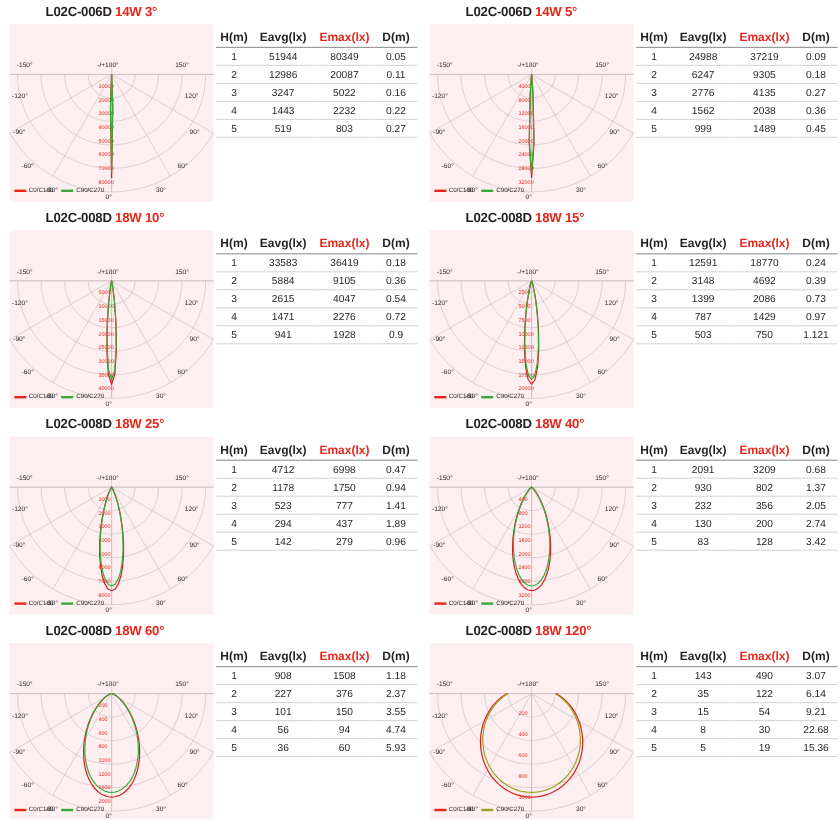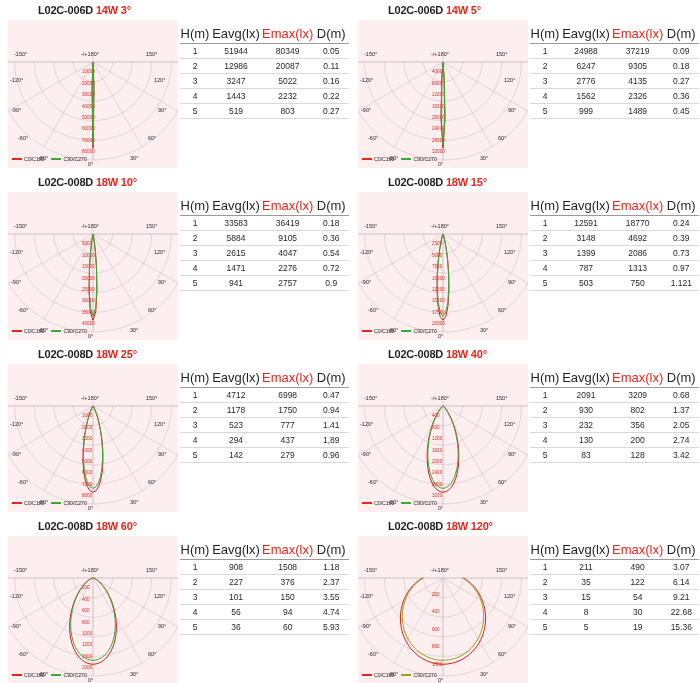--- a/index.html
+++ b/index.html
@@ -11,21 +11,21 @@
   .title .spec{color:#e8261c;}
   .panel{position:absolute;left:8px;top:20px;width:170px;height:148px;background:#fdeef0;}
   .polar{position:absolute;left:0;top:0;width:170px;height:148px;}
   .legend{position:absolute;left:12px;top:156px;font-size:5.2px;color:#231f20;white-space:nowrap;display:flex;gap:7px;align-items:center;}
   .legend .key{display:flex;align-items:center;gap:2px;}
   .legend .sw{display:inline-block;width:10px;height:1.5px;background:#e8261c;}
   .legend .sw.green{background:#3aa93a;}
   .legend .sw.olive{background:#9aa11a;}
   table.data{position:absolute;left:180px;top:24px;border-collapse:collapse;font-size:8.5px;}
   table.data th,table.data td{text-align:center;padding:2px 0;border-bottom:1px solid #d9d9d9;}
-  table.data th{font-weight:normal;font-size:13px;border-bottom:1px solid #9a9a9a;}
+  table.data th{font-weight:bold;font-size:10px;border-bottom:1px solid #9a9a9a;}
   table.data th:nth-child(1),table.data td:nth-child(1){width:30px;}
   table.data th:nth-child(2),table.data td:nth-child(2){width:52px;}
   table.data th:nth-child(3),table.data td:nth-child(3){width:50px;}
   table.data th:nth-child(4),table.data td:nth-child(4){width:36px;}
   table.data th.red{color:#e8261c;}
   .ang{font-size:5.5px;fill:#231f20;}
   .ringlbl{font-size:4.6px;fill:#e8261c;}
 </style>
 </head>
 <body>
@@ -202,21 +202,21 @@
           </tr>
           <tr>
             <td>3</td>
             <td>2776</td>
             <td>4135</td>
             <td>0.27</td>
           </tr>
           <tr>
             <td>4</td>
             <td>1562</td>
-            <td>2326</td>
+            <td>2038</td>
             <td>0.36</td>
           </tr>
           <tr>
             <td>5</td>
             <td>999</td>
             <td>1489</td>
             <td>0.45</td>
           </tr>
         </tbody>
       </table>
@@ -303,21 +303,21 @@
           </tr>
           <tr>
             <td>4</td>
             <td>1471</td>
             <td>2276</td>
             <td>0.72</td>
           </tr>
           <tr>
             <td>5</td>
             <td>941</td>
-            <td>2757</td>
+            <td>1928</td>
             <td>0.9</td>
           </tr>
         </tbody>
       </table>
     </div>
     <div class="cell">
       <div class="title"><span class="model">L02C-008D</span> <span class="spec">18W 15°</span></div>
       <div class="panel">
         <svg class="polar" viewBox="0 0 170 148" xmlns="http://www.w3.org/2000/svg">
           <path d="M 65.4 42 A 19.6 19.6 0 0 0 104.6 42" fill="none" stroke="#c9b8bc" stroke-width="0.5"></path>
@@ -392,21 +392,21 @@
           </tr>
           <tr>
             <td>3</td>
             <td>1399</td>
             <td>2086</td>
             <td>0.73</td>
           </tr>
           <tr>
             <td>4</td>
             <td>787</td>
-            <td>1313</td>
+            <td>1429</td>
             <td>0.97</td>
           </tr>
           <tr>
             <td>5</td>
             <td>503</td>
             <td>750</td>
             <td>1.121</td>
           </tr>
         </tbody>
       </table>
@@ -750,21 +750,21 @@
           <tr>
             <th class="">H(m)</th>
             <th class="">Eavg(lx)</th>
             <th class="red">Emax(lx)</th>
             <th class="">D(m)</th>
           </tr>
         </thead>
         <tbody>
           <tr>
             <td>1</td>
-            <td>211</td>
+            <td>143</td>
             <td>490</td>
             <td>3.07</td>
           </tr>
           <tr>
             <td>2</td>
             <td>35</td>
             <td>122</td>
             <td>6.14</td>
           </tr>
           <tr>

